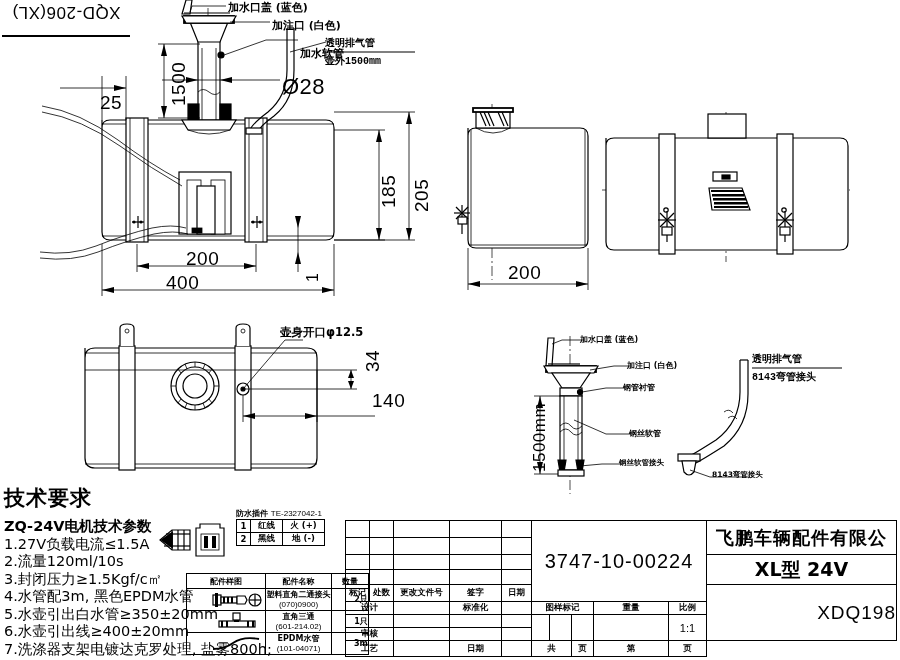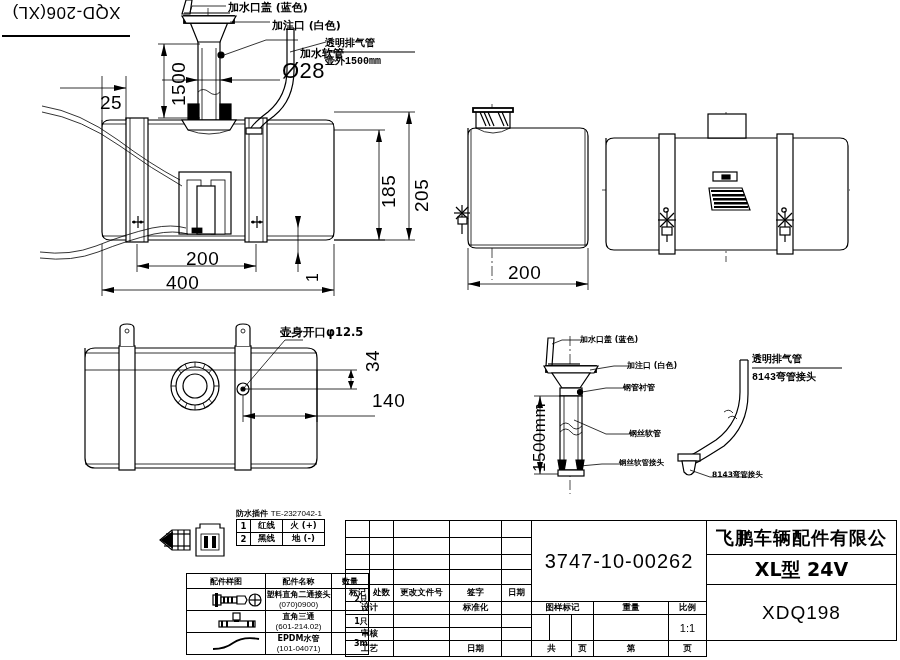--- a/index.html
+++ b/index.html
@@ -247,21 +247,21 @@
   </svg>
   </div>
 
   <div class="abs dim" style="left:100px; top:92px;">25</div>
   <div class="abs dim rot90" style="left:168px; top:106px;">1500</div>
   <div class="abs dim rot90" style="left:378px; top:208px;">185</div>
   <div class="abs dim rot90" style="left:411px; top:212px;">205</div>
   <div class="abs dim" style="left:186px; top:248px;">200</div>
   <div class="abs dim" style="left:166px; top:272px;">400</div>
   <div class="abs dim rot90" style="left:304px; top:282px; font-size:16px;">1</div>
-  <div class="abs dim" style="left:282px; top:58px; font-size:22px;">Ø28</div>
+  <div class="abs dim" style="left:282px; top:74px; font-size:22px;">Ø28</div>
 
   <div class="abs cn lead-note" style="left:228px; top:0px;">加水口盖 (蓝色)</div>
   <div class="abs cn lead-note" style="left:272px; top:18px;">加注口 (白色)</div>
   <div class="abs cn lead-note" style="left:300px; top:46px;">加水软管</div>
   <div class="abs" style="left:325px; top:36px;">
     <div class="cn note-big">透明排气管</div>
     <svg width="92" height="4">
         <line class="ln med" x1="0" y1="2" x2="90" y2="2"></line>
       </svg>
     <div class="cn note-big">壶外1500mm</div>
@@ -477,20 +477,31 @@
   </div>
   <div class="abs" style="left:752px; top:352px;">
     <div class="cn note-big">透明排气管</div>
     <svg width="92" height="4">
         <line class="ln med" x1="0" y1="2" x2="90" y2="2"></line>
       </svg>
     <div class="cn note-big">8143弯管接头</div>
   </div>
   <div class="abs cn" style="left:712px; top:470px; font-size:7.5px;">8143弯管接头</div>
 
+  <div class="abs" id="techreq">
+    <div class="tr-title">技术要求</div>
+    <div class="tr-line" style="font-weight:bold;">ZQ-24V电机技术参数</div>
+    <div class="tr-line">1.27V负载电流≤1.5A</div>
+    <div class="tr-line">2.流量120ml/10s</div>
+    <div class="tr-line">3.封闭压力≥1.5Kgf/c㎡</div>
+    <div class="tr-line">4.水管配3m, 黑色EPDM水管</div>
+    <div class="tr-line">5.水壶引出白水管≥350±20mm</div>
+    <div class="tr-line">6.水壶引出线≥400±20mm</div>
+    <div class="tr-line">7.洗涤器支架电镀达克罗处理, 盐雾800h;</div>
+  </div>
 
   <div class="abs" style="left:156px; top:516px;">
     <svg width="78" height="50">
 
       <g>
         <path class="ln med fillw" d="M 4,24 L 16,14 L 34,14 L 34,34 L 16,34 Z"></path>
         <path class="ln thick fillk" d="M 6,24 L 16,17 L 16,31 Z"></path>
         <line class="ln med" x1="16" y1="14" x2="16" y2="34"></line>
         <line class="ln med" x1="22" y1="14" x2="22" y2="34"></line>
         <line class="ln med" x1="28" y1="14" x2="28" y2="34"></line>
@@ -591,21 +602,21 @@
 
   <div class="abs" id="titleblock">
     <table>
       <tbody>
           <tr>
         <td style="width:24px;height:13px;"></td>
         <td style="width:24px;"></td>
         <td style="width:56px;"></td>
         <td style="width:52px;"></td>
         <td style="width:30px;"></td>
-        <td rowspan="5" colspan="5" class="tb-part" style="width:175px;">3747-10-00262</td>
+        <td rowspan="5" colspan="5" class="tb-part" style="width:175px;">3747-10-00224</td>
         <td rowspan="2" colspan="2" class="tb-co" style="width:190px;height:34px;">飞鹏车辆配件有限公</td>
       </tr>
       <tr>
         <td style="height:13px;"></td>
         <td></td>
         <td></td>
         <td></td>
         <td></td>
       </tr>
       <tr>
@@ -622,21 +633,21 @@
         <td></td>
         <td></td>
         <td></td>
       </tr>
       <tr>
         <td style="height:17px;">标记</td>
         <td>处数</td>
         <td>更改文件号</td>
         <td>签字</td>
         <td>日期</td>
-        <td rowspan="4" colspan="2" class="tb-code" style="height:52px;">XDQ198</td>
+        <td rowspan="4" colspan="2" class="tb-code" style="height:52px;text-align:right;">XDQ198</td>
       </tr>
       <tr>
         <td colspan="2" style="height:13px;">设计</td>
         <td></td>
         <td>标准化</td>
         <td></td>
         <td colspan="3">图样标记</td>
         <td>重量</td>
         <td style="width:38px;">比例</td>
       </tr>

